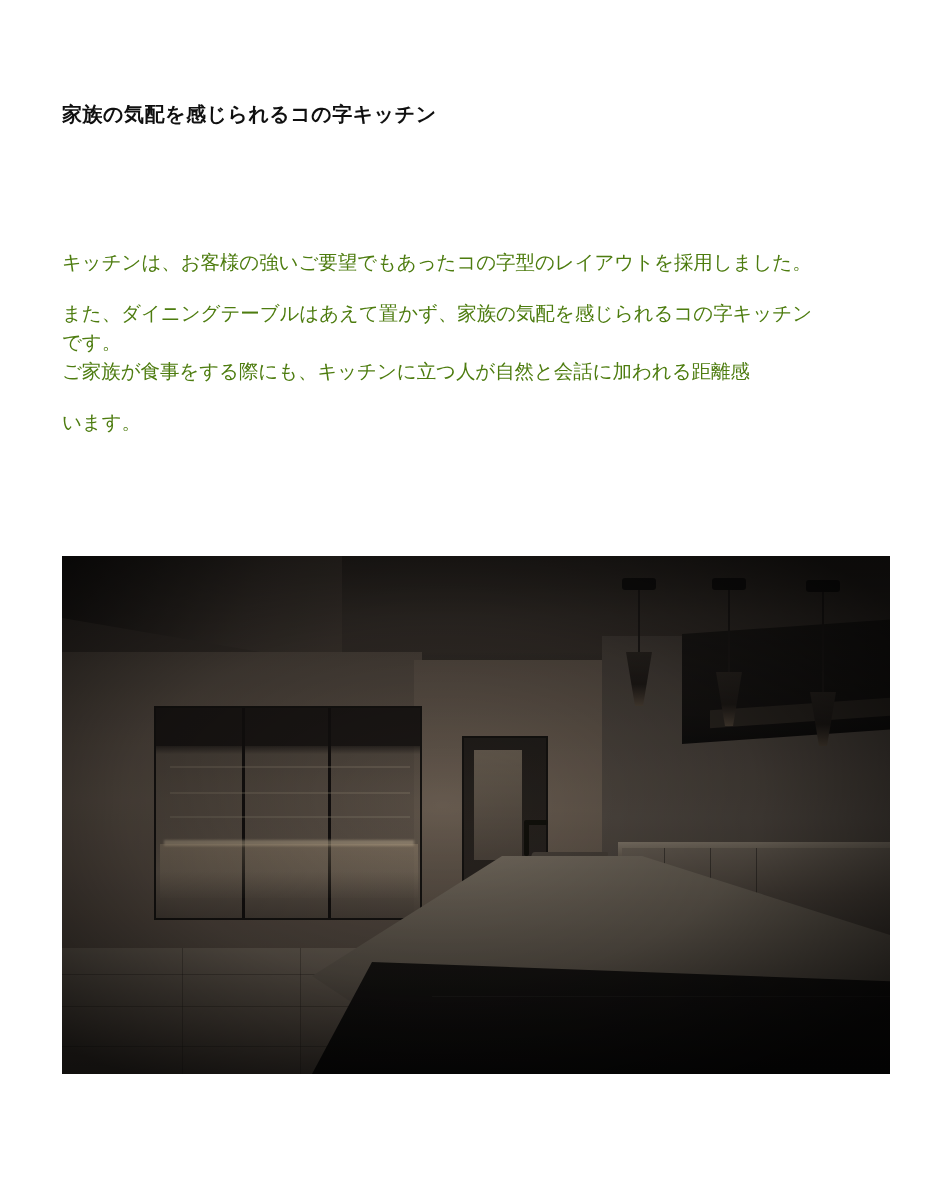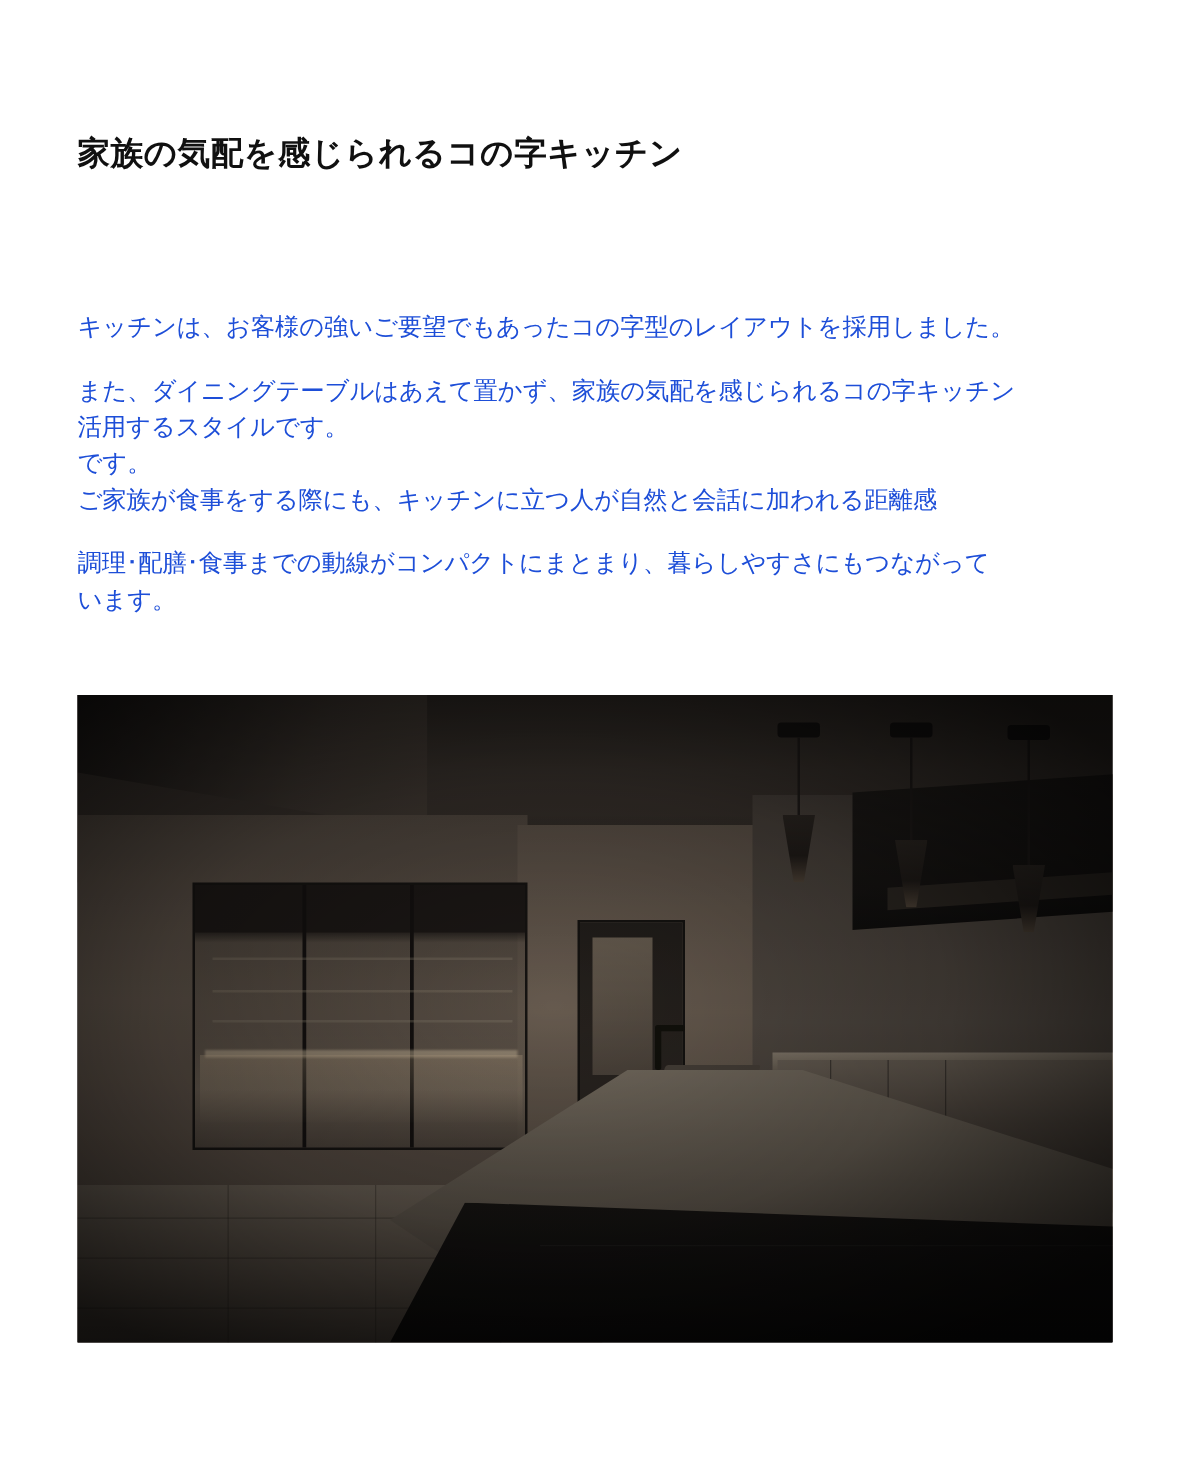--- a/index.html
+++ b/index.html
@@ -23,35 +23,35 @@
     width: 947px;
     height: 1181px;
   }
 
   .article-title {
     position: absolute;
     left: 62px;
     top: 88px;
     font-family: Liberation Serif, serif;
     font-weight: bold;
-    font-size: 26px;
+    font-size: 20px;
     letter-spacing: 0.5px;
     color: #101010;
     white-space: nowrap;
   }
 
   .body-text {
     position: absolute;
     left: 62px;
     top: 248px;
     width: 830px;
     font-family: "Liberation Serif", "DejaVu Serif", serif;
     font-size: 19.5px;
     line-height: 29px;
-    color: #1d4ed8;
+    color: #4d7c0f;
     letter-spacing: -0.1px;
   }
 
   .para {
     margin: 0 0 22px 0;
   }
   .para:last-child {
     margin-bottom: 0;
   }
   .para .line {
@@ -300,27 +300,25 @@
   <h1 class="article-title">家族の気配を感じられるコの字キッチン</h1>
 
   <div class="body-text">
 
     <div class="para">
       <span class="line">キッチンは、お客様の強いご要望でもあったコの字型のレイアウトを採用しました。</span>
     </div>
 
     <div class="para">
       <span class="line">また、ダイニングテーブルはあえて置かず、家族の気配を感じられるコの字キッチン</span>
-      <span class="line">活用するスタイルです。</span>
       <span class="line">です。</span>
       <span class="line">ご家族が食事をする際にも、キッチンに立つ人が自然と会話に加われる距離感</span>
     </div>
 
     <div class="para">
-      <span class="line">調理･配膳･食事までの動線がコンパクトにまとまり、暮らしやすさにもつながって</span>
       <span class="line">います。</span>
     </div>
 
   </div>
 
   <div class="photo-frame">
     <div class="photo">
 
       <div class="ceiling"></div>
       <div class="ceiling-slope"></div>

